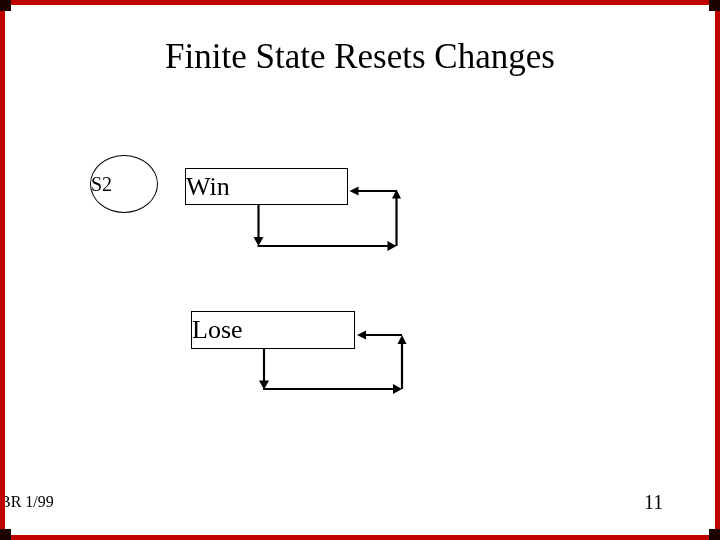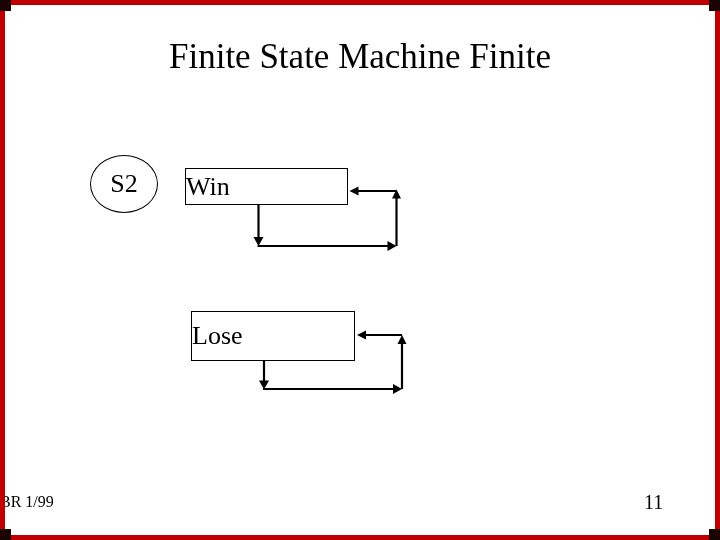--- a/index.html
+++ b/index.html
@@ -45,36 +45,36 @@
   }
   .bodytext{
     position:absolute;left:44px;top:88px;width:590px;
     font-size:28px;line-height:30px;
   }
 
   .ellipse{
     position:absolute;
     border:1px solid var(--ink);
     border-radius:50%;
-    display:flex;align-items:center;justify-content:center;
-    font-size:26px;
+    display:flex;align-items:center;justify-content:flex-start;
+    font-size:20px;
     box-sizing:border-box;
   }
   .statebox{
     position:absolute;
     border:1.5px solid var(--ink);
     display:flex;align-items:center;
     font-size:26px;
     box-sizing:border-box;
     background:var(--bg);
   }
   .el-s2{left:90px;top:155px;width:68px;height:58px;}
   .box-win{left:185px;top:168px;width:163px;height:37px;}
   .el-s3{left:95px;top:300px;width:67px;height:54px;}
-  .box-lose{left:191px;top:311px;width:164px;height:50px;}
+  .box-lose{left:191px;top:311px;width:164px;height:38px;}
 
   svg.arrows{
     position:absolute;inset:0;width:720px;height:540px;
     color:var(--ink);
     pointer-events:none;
   }
   svg.arrows line{stroke:currentColor;stroke-width:2.2px;}
   svg.arrows polygon{fill:currentColor;stroke:none;}
 
   .footer-credit{
@@ -90,21 +90,21 @@
 <body>
 
 <div class="slide">
 
   <div class="frame"></div>
   <div class="handle tl"></div>
   <div class="handle tr"></div>
   <div class="handle bl"></div>
   <div class="handle br"></div>
 
-  <div class="title">Finite State Machine Finite</div>
+  <div class="title">Finite State Resets Changes</div>
 
 
   <svg class="arrows" viewBox="0 0 720 540" xmlns="http://www.w3.org/2000/svg">
 
     <g>
       <g>
         <line x1="258.5" y1="205" x2="258.5" y2="238"></line>
         <polygon points="253.5,237 263.5,237 258.5,246"></polygon>
       </g>
       <g>

